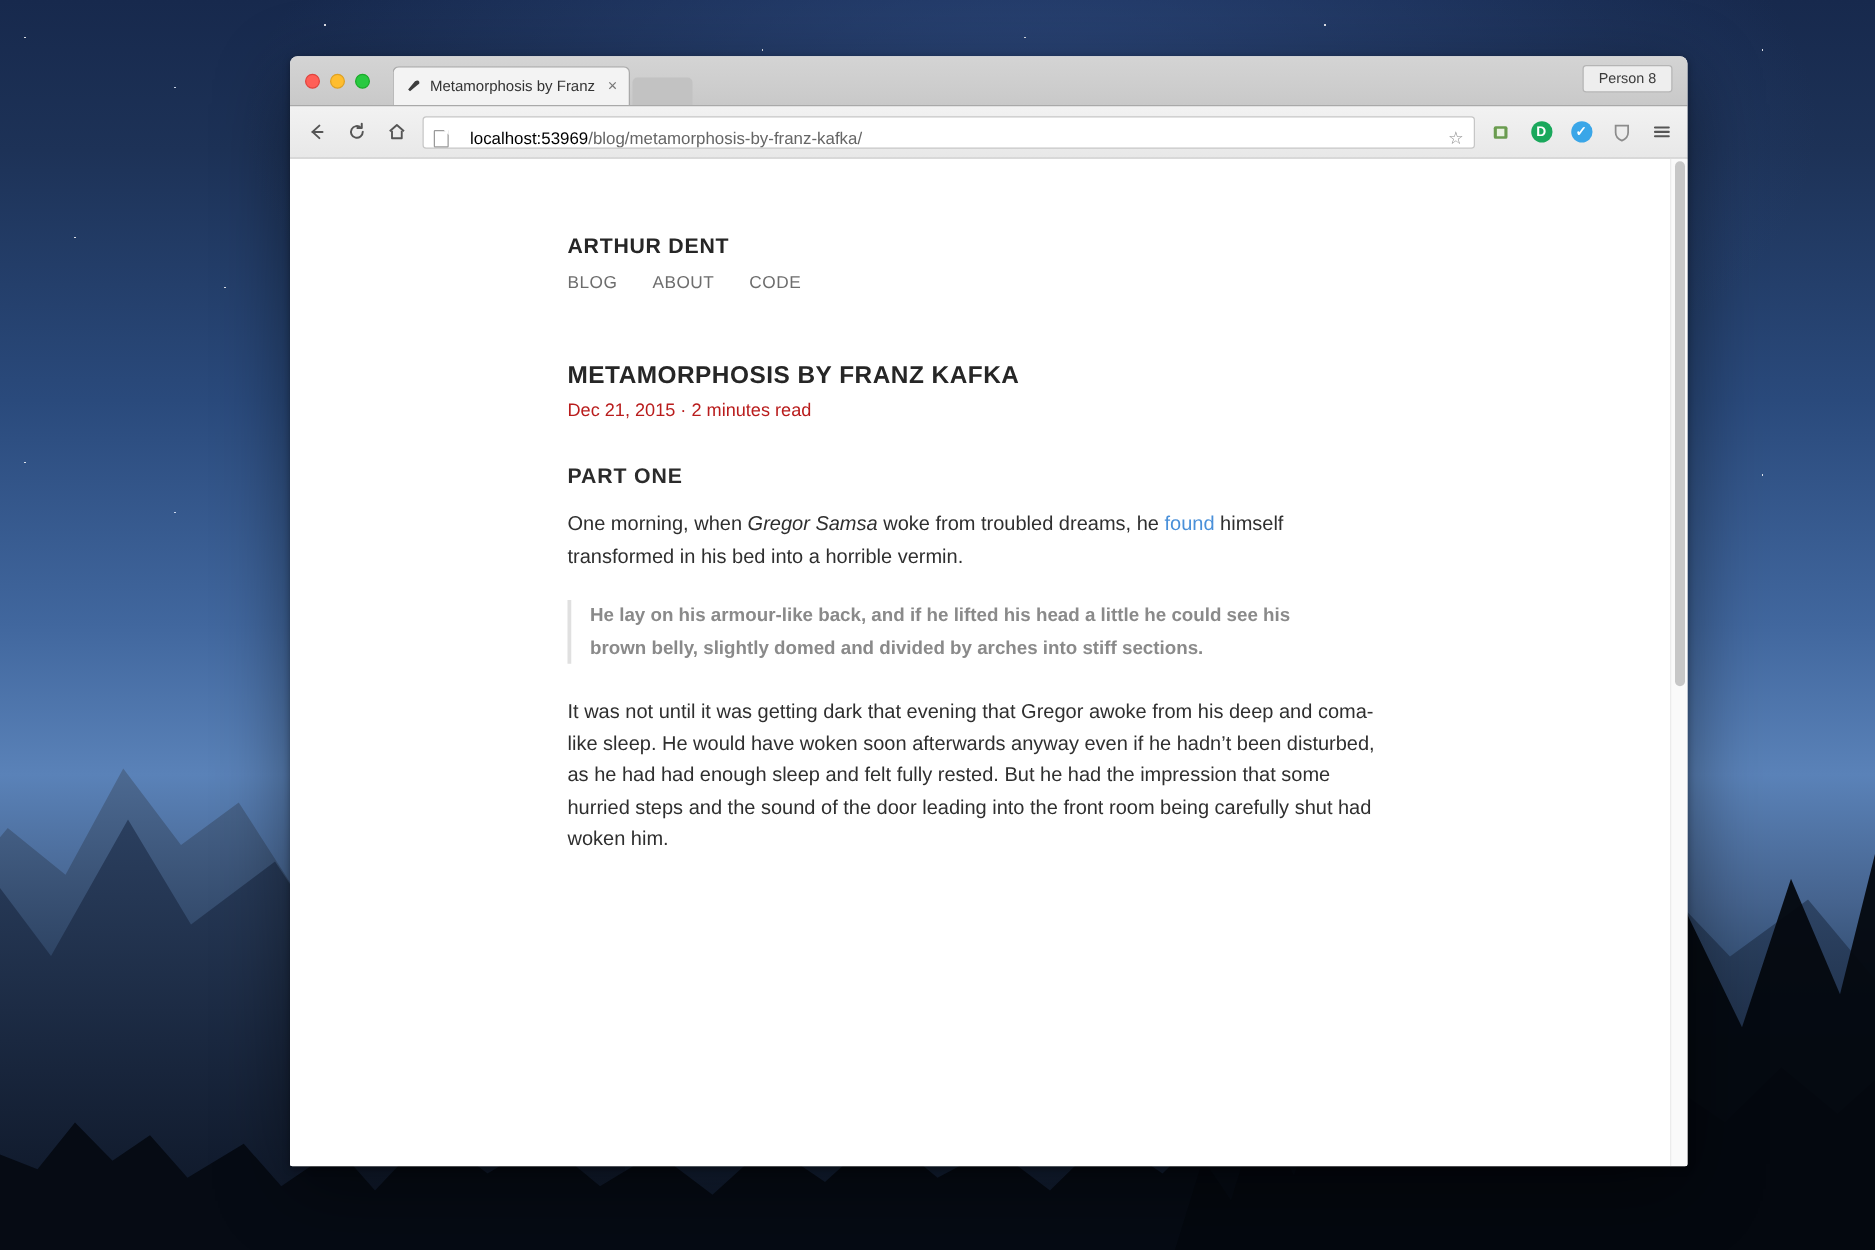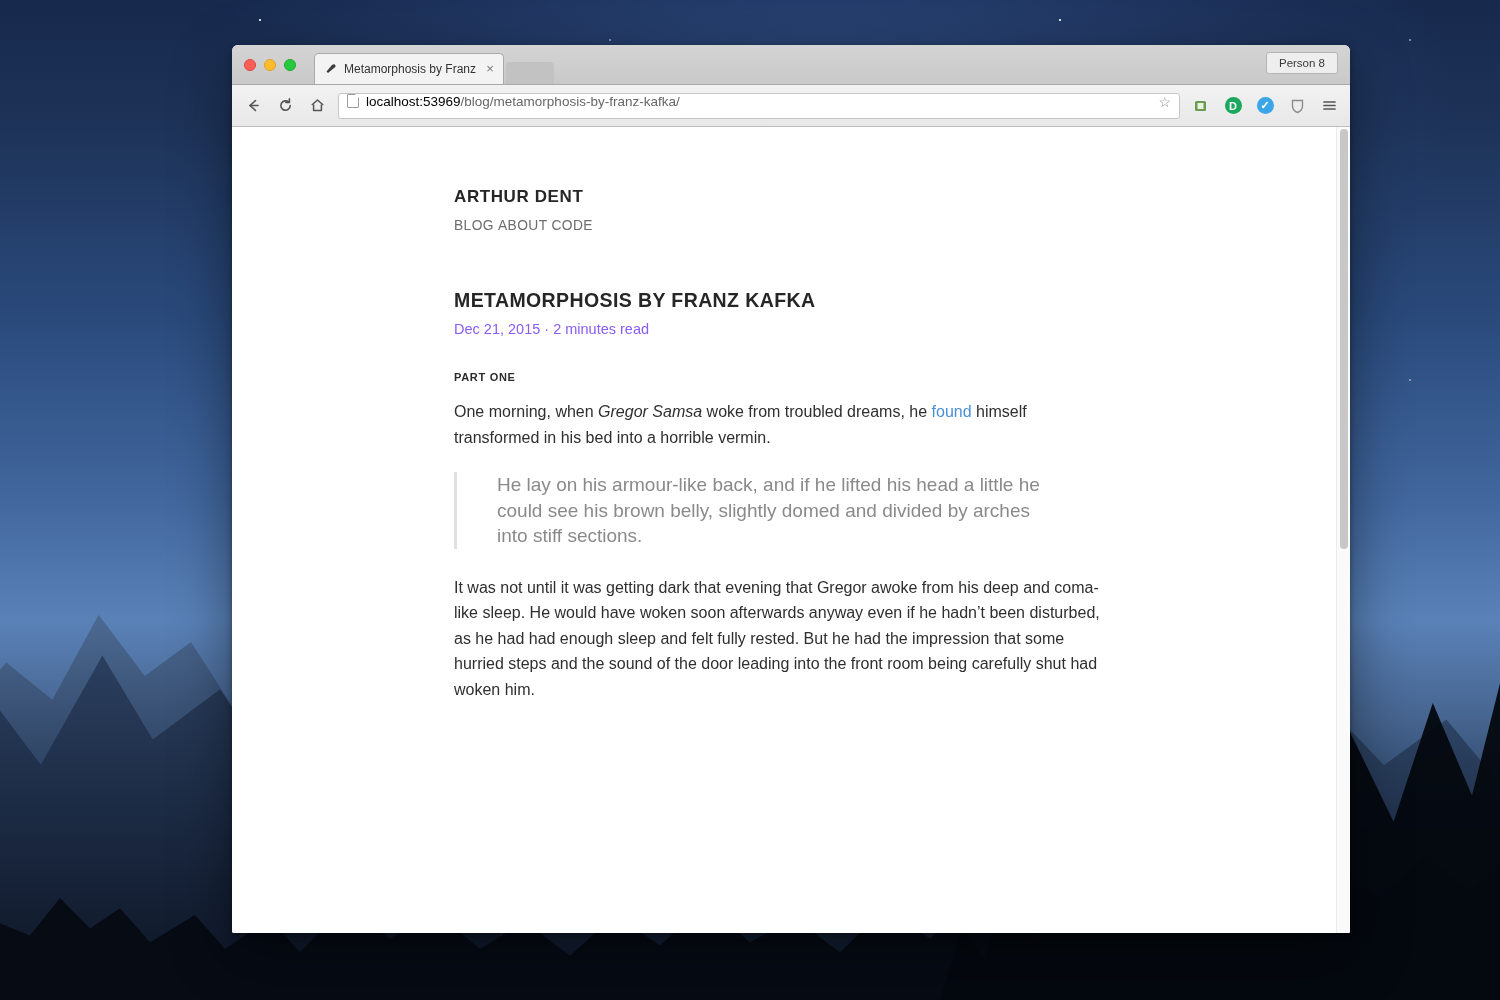--- a/index.html
+++ b/index.html
@@ -197,23 +197,23 @@
     font-size: 16px;
   }
   .nav-btn svg { display: block; }
   #omnibox {
     flex: 1;
     height: 26px;
     background: #fff;
     border: 1px solid #c6c6c6;
     border-radius: 3px;
     display: flex;
-    align-items: flex-start;
+    align-items: flex-end;
     padding: 0 8px;
-    gap: 7px;
+    gap: 17px;
     font-size: 13.5px;
     color: #333;
   }
   #omnibox .page-icon {
     width: 12px; height: 14px;
     border: 1px solid #9a9a9a;
     border-radius: 1px;
     position: relative;
     flex: none;
   }
@@ -250,63 +250,64 @@
     color: #2b2b2b;
   }
   #site-title {
     font-size: 17px;
     letter-spacing: 0.6px;
     font-weight: 600;
     color: #262626;
     margin: 0 0 11px 0;
   }
   #site-nav {
-    display: flex; gap: 4px;
+    display: flex; gap: 28px;
     font-size: 13.8px;
     letter-spacing: 0.4px;
     color: #6d6d6d;
     margin-bottom: 56px;
   }
   #site-nav a { color: #6d6d6d; text-decoration: none; }
 
   #post-title {
     font-size: 19.5px;
     letter-spacing: 0.4px;
     font-weight: 600;
     color: #262626;
     margin: 0 0 9px 0;
   }
   #post-meta {
     font-size: 14.5px;
-    color: #8b5cf6;
+    color: #b91c1c;
     margin-bottom: 34px;
   }
   h3.section {
-    font-size: 11px;
+    font-size: 17px;
     letter-spacing: 0.7px;
     font-weight: 600;
     color: #2b2b2b;
     margin: 0 0 16px 0;
   }
   p.body {
     font-size: 16px;
     line-height: 25.5px;
     color: #2f2f2f;
     margin: 0 0 22px 0;
   }
   p.body em { font-style: italic; }
   a.inline { color: #4a90d9; text-decoration: none; }
   blockquote {
     margin: 0 0 26px 0;
-    padding: 0 0 0 40px;
+    padding: 0 0 0 15px;
     border-left: 3px solid #e0e0e0;
     color: #8a8a8a;
-    font-size: 19px;
+    font-size: 15px;
     line-height: 25.5px;
     width: 590px;
+    font-weight: bold;
   }
   ul.bullets {
     margin: 0; padding: 0 0 0 20px;
     list-style: disc;
   }
   ul.bullets li {
     font-size: 16px;
     line-height: 25.5px;
     color: #2f2f2f;
     margin-bottom: 10px;

